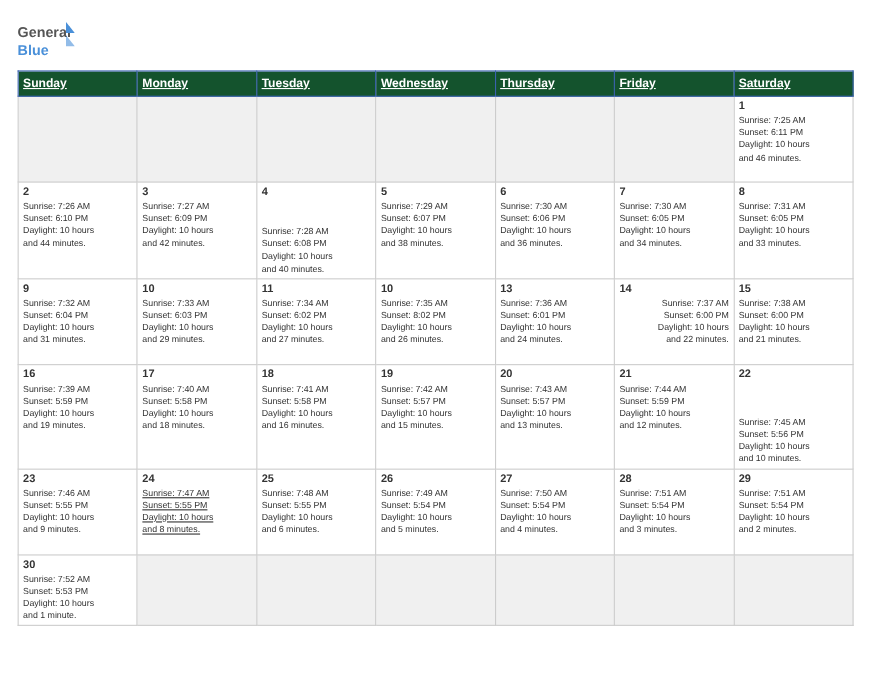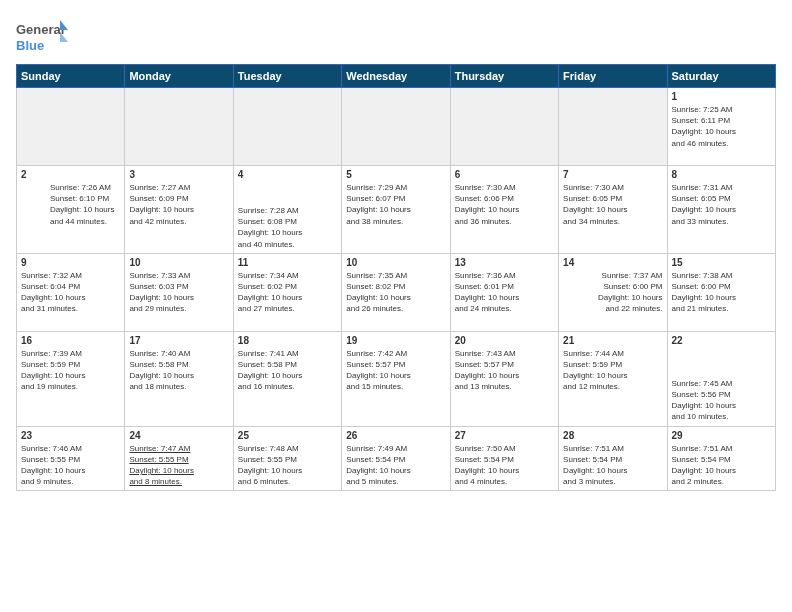--- a/index.html
+++ b/index.html
@@ -39,27 +39,28 @@
       font-size: 14px;
       font-weight: normal;
       color: #444;
     }
     .calendar {
       width: 100%;
       border-collapse: collapse;
       table-layout: fixed;
     }
     .calendar thead tr th {
-      background: #0c4a6e;
+      background: #14532d;
       color: #fff;
       font-size: 11px;
       font-weight: bold;
       padding: 5px 4px;
       text-align: left;
       border: 1px solid #3a62b0;
+      text-decoration: underline;
     }
     .calendar tbody tr td {
       border: 1px solid #ccc;
       vertical-align: top;
       padding: 3px 4px;
       font-size: 8.5px;
       color: #333;
       height: 78px;
       background: #fff;
     }
@@ -124,21 +125,21 @@
             <span class="day-num">1</span>
             <div class="day-info" style="white-space: pre-line;">Sunrise: 7:25 AM
 Sunset: 6:11 PM
 Daylight: 10 hours
 and 46 minutes.</div>
           </td>
         </tr>
         <tr>
           <td>
             <span class="day-num">2</span>
-            <div class="day-info" style="white-space: pre-line; margin-left: 29px;">Sunrise: 7:26 AM
+            <div class="day-info" style="white-space: pre-line;">Sunrise: 7:26 AM
 Sunset: 6:10 PM
 Daylight: 10 hours
 and 44 minutes.</div>
           </td>
           <td>
             <span class="day-num">3</span>
             <div class="day-info" style="white-space: pre-line;">Sunrise: 7:27 AM
 Sunset: 6:09 PM
 Daylight: 10 hours
 and 42 minutes.</div>
@@ -324,16 +325,31 @@
 Daylight: 10 hours
 and 3 minutes.</div>
           </td>
           <td>
             <span class="day-num">29</span>
             <div class="day-info" style="white-space: pre-line;">Sunrise: 7:51 AM
 Sunset: 5:54 PM
 Daylight: 10 hours
 and 2 minutes.</div>
           </td>
+        </tr>
+        <tr>
+          <td>
+            <span class="day-num">30</span>
+            <div class="day-info" style="white-space: pre-line;">Sunrise: 7:52 AM
+Sunset: 5:53 PM
+Daylight: 10 hours
+and 1 minute.</div>
+          </td>
+          <td class="empty"></td>
+          <td class="empty"></td>
+          <td class="empty"></td>
+          <td class="empty"></td>
+          <td class="empty"></td>
+          <td class="empty"></td>
         </tr>
       </tbody>
   </table>
 </div>
 
 </body></html>

